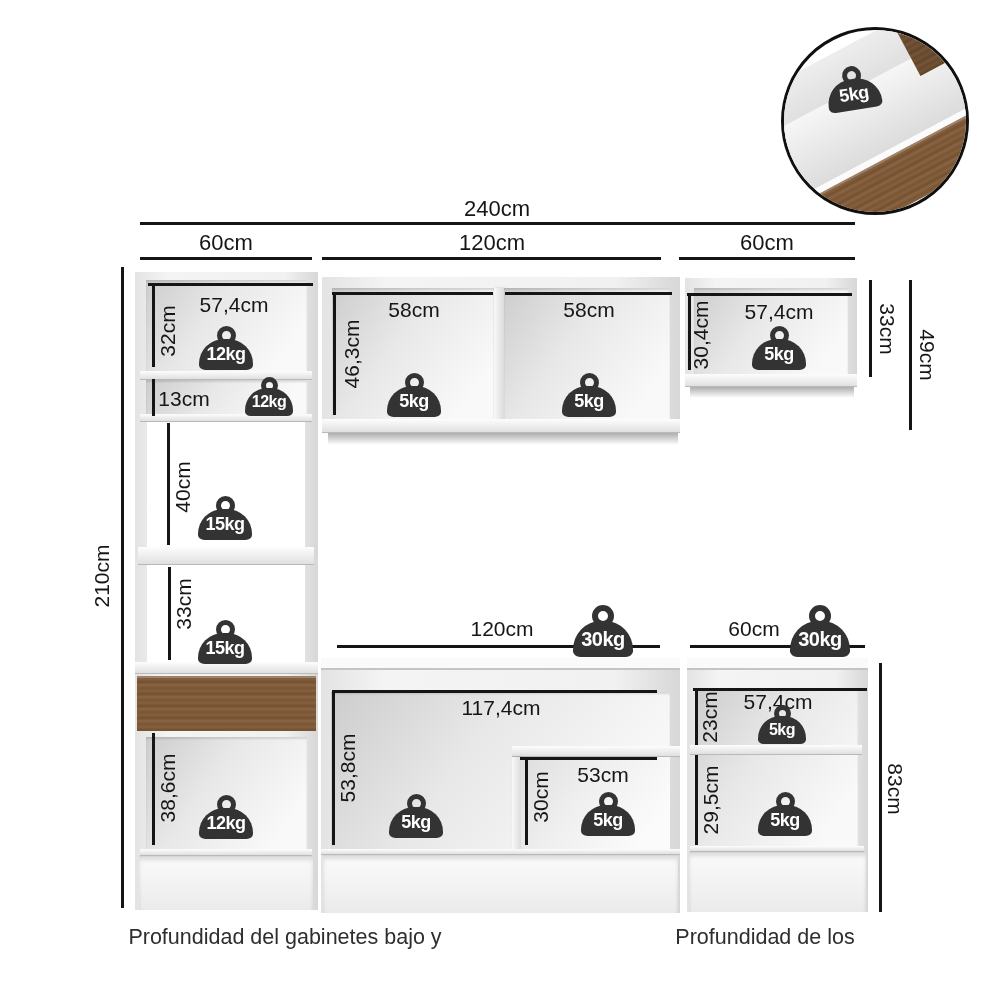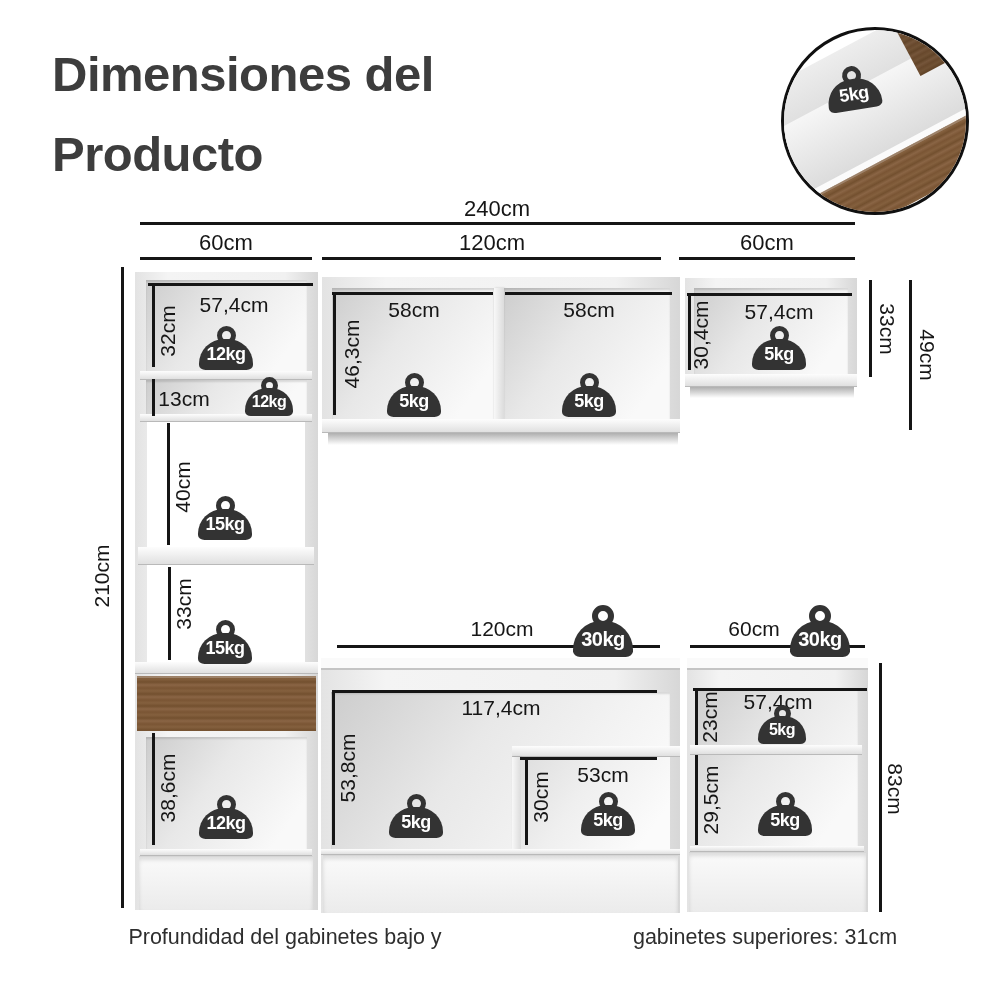--- a/index.html
+++ b/index.html
@@ -37,24 +37,20 @@
   .wt.big{width:60px;} .wt.big .wt-ring{width:22px;height:22px;border-width:6px;} .wt.big .wt-body{height:36px;} .wt.big .wt-label{font-size:20px;}
   
   .inset{position:absolute;left:781px;top:27px;width:188px;height:188px;border:3px solid #101010;border-radius:50%;overflow:hidden;background:#fff;box-sizing:border-box;z-index:6;}
   .ins{position:absolute;}
 </style>
 </head>
 <body>
 
 <div id="canvas">
 
-  <div class="title">
-    <div>Dimensiones del</div>
-    <div>Producto</div>
-  </div>
 
   <div class="inset">
     <div class="ins" style="left:-50px;top:0px;width:300px;height:60px;background:linear-gradient(180deg,#ededed,#dadada);transform:rotate(-28deg);"></div>
     <div class="ins" style="left:-50px;top:48px;width:300px;height:78px;background:linear-gradient(180deg,#f6f6f6,#d9d9d9);transform:rotate(-28deg);"></div>
     <div class="ins" style="left:-55px;top:120px;width:320px;height:12px;background:#fbfbfb;transform:rotate(-28deg);"></div>
     <div class="ins wood" style="left:-55px;top:130px;width:320px;height:52px;transform:rotate(-28deg);"></div>
     <div class="ins wood" style="left:118px;top:-28px;width:95px;height:55px;transform:rotate(-28deg);filter:brightness(.85);"></div>
     <div class="wt" style="left:42px;top:36px;transform:rotate(-9deg);">
       <div class="wt-ring"></div>
       <div class="wt-body">
@@ -244,16 +240,16 @@
     <div class="wt-ring"></div>
     <div class="wt-body">
         <span class="wt-label">5kg</span>
       </div>
   </div>
 
   <div class="caption" style="left:65px;top:922px;width:440px;">
     <div>Profundidad del gabinetes bajo y</div>
   </div>
   <div class="caption" style="left:575px;top:922px;width:380px;">
-    <div>gabinetes superiores: 31cm</div>
+    <div>Profundidad de los</div>
   </div>
 
 </div>
 
 </body></html>

